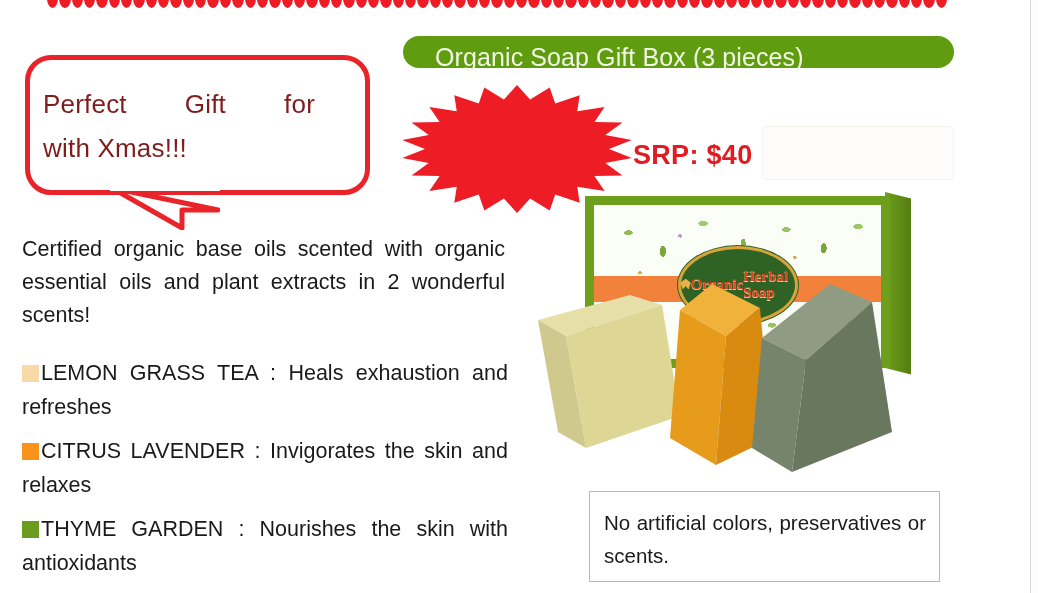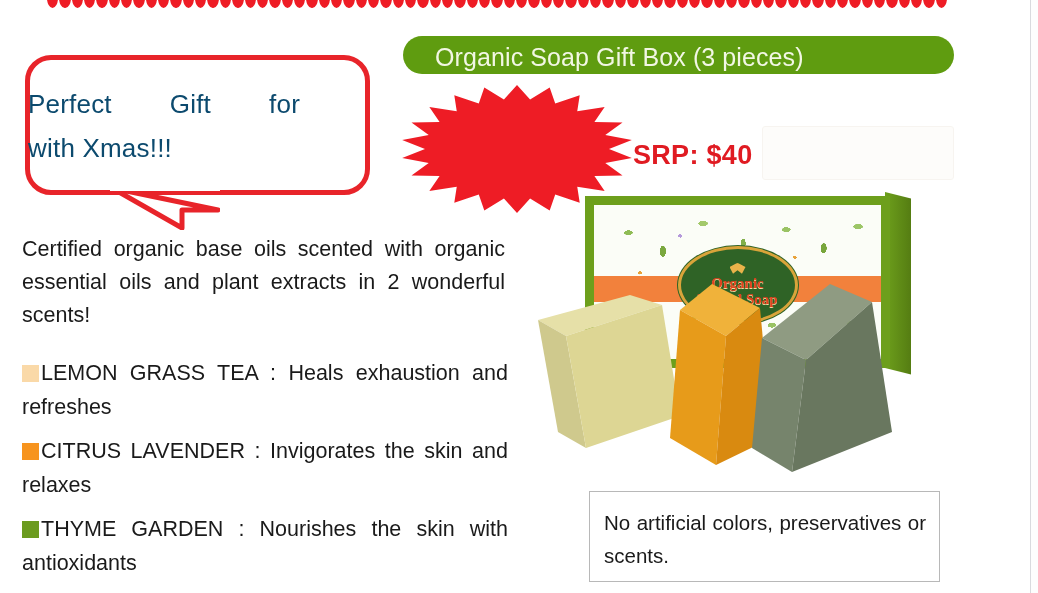--- a/index.html
+++ b/index.html
@@ -33,22 +33,22 @@
     background:#ee1c25;flex:0 0 auto;margin-right:1px;
   }
 
   
   .bubble{
     position:absolute;left:25px;top:55px;width:345px;height:140px;
     border:5px solid #e8242a;border-radius:26px;background:#fff;
     box-sizing:border-box;
   }
   .bubble-text{
-    position:absolute;left:28px;top:82px;width:272px;
-    color:#0c4a6e;font-size:26px;line-height:44px;
+    position:absolute;left:43px;top:82px;width:272px;
+    color:#7f1d1d;font-size:26px;line-height:44px;
     text-align:justify;text-align-last:justify;
     letter-spacing:.2px;
   }
   .bubble-text .l2{text-align-last:left;}
   .tail{
     position:absolute;left:110px;top:186px;width:110px;height:44px;
   }
 
   
   .body-copy{
@@ -64,21 +64,21 @@
     text-align:justify;text-align-last:left;
     margin-bottom:11px;
   }
   .swatch{
     display:inline-block;width:17px;height:17px;
     vertical-align:-2px;margin-right:2px;
   }
 
   
   .banner{
-    position:absolute;left:403px;top:36px;width:551px;height:38px;
+    position:absolute;left:403px;top:36px;width:551px;height:32px;
     background:#5f9c10;border-radius:21px;
   }
   .banner-label{
     position:absolute;left:32px;top:6px;
     color:#f2f7e4;font-size:25px;line-height:30px;letter-spacing:.1px;
     white-space:nowrap;
   }
 
   
   .burst{position:absolute;left:401px;top:85px;width:232px;height:128px;}
@@ -141,21 +141,21 @@
       #fbfdf7;
   }
   .box-band{
     position:absolute;left:0;right:0;top:46%;height:26px;
     background:#f2813c;
   }
   .oval{
     position:absolute;left:50%;top:50%;transform:translate(-50%,-46%);
     width:114px;height:72px;border-radius:50%;
     background:#2f6326;border:3px solid #d9a43a;
-    display:flex;flex-direction:column;align-items:center;justify-content:center;
+    display:flex;flex-direction:row;align-items:center;justify-content:center;
     box-shadow:0 0 0 1px #2f6326;
   }
   .oval .emblem{
     width:16px;height:11px;background:#e9b34a;margin-bottom:2px;
     clip-path:polygon(50% 0,100% 38%,78% 100%,50% 68%,22% 100%,0 38%);
   }
   .oval .l1,.oval .l2{
     font-family:"Liberation Serif", serif;font-weight:bold;
     color:#e0431f;line-height:1.05;text-shadow:0 1px 0 #f5d9a0;
   }

